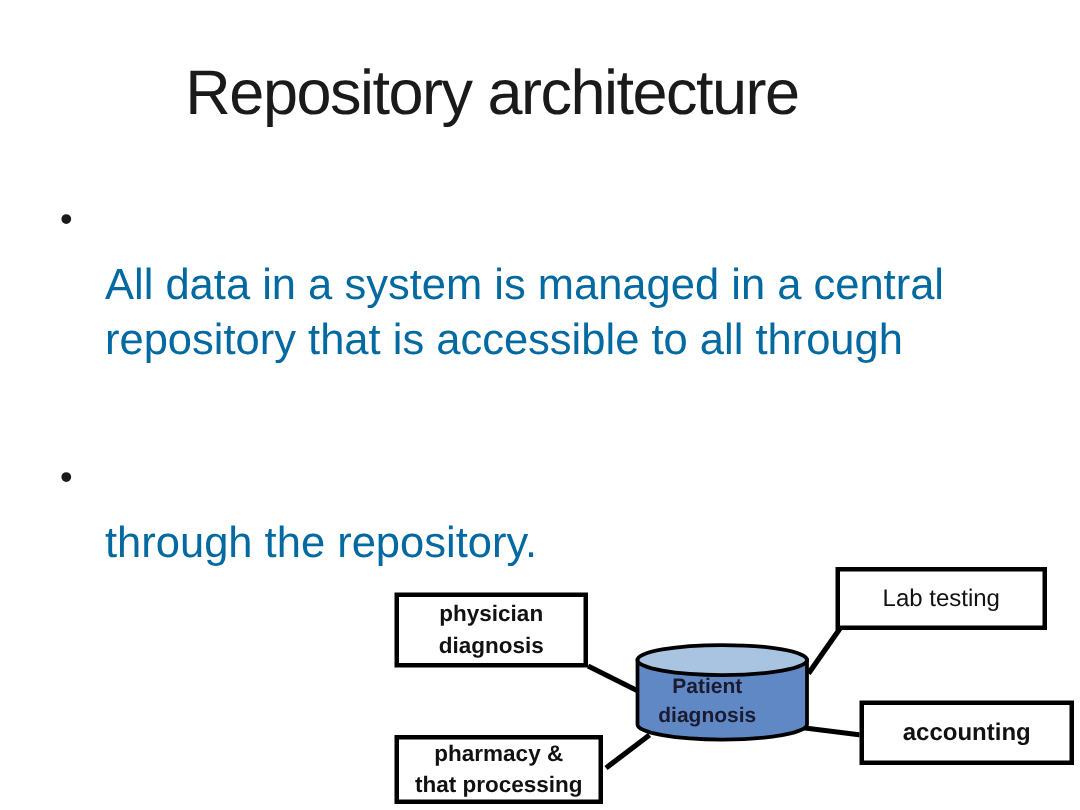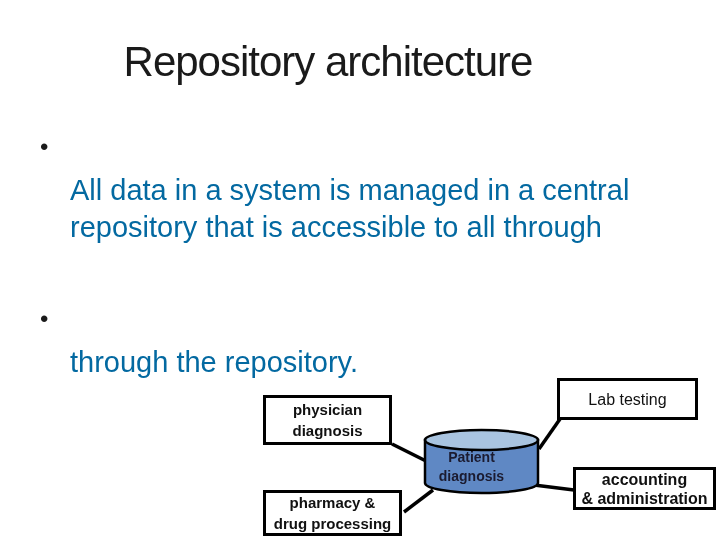--- a/index.html
+++ b/index.html
@@ -79,26 +79,25 @@
     <div>Lab testing</div>
   </div>
 
   <div class="node physician">
     <div>physician</div>
     <div>diagnosis</div>
   </div>
 
   <div class="node pharmacy">
     <div>pharmacy &amp;</div>
-    <div>drug processing</div>
+    <div>that processing</div>
   </div>
 
   <div class="node accounting">
     <div>accounting</div>
-    <div>&amp; administration</div>
   </div>
 
   <div class="db-label">
     <div>Patient</div>
     <div>diagnosis</div>
   </div>
 
 </div>
 
 </body></html>

